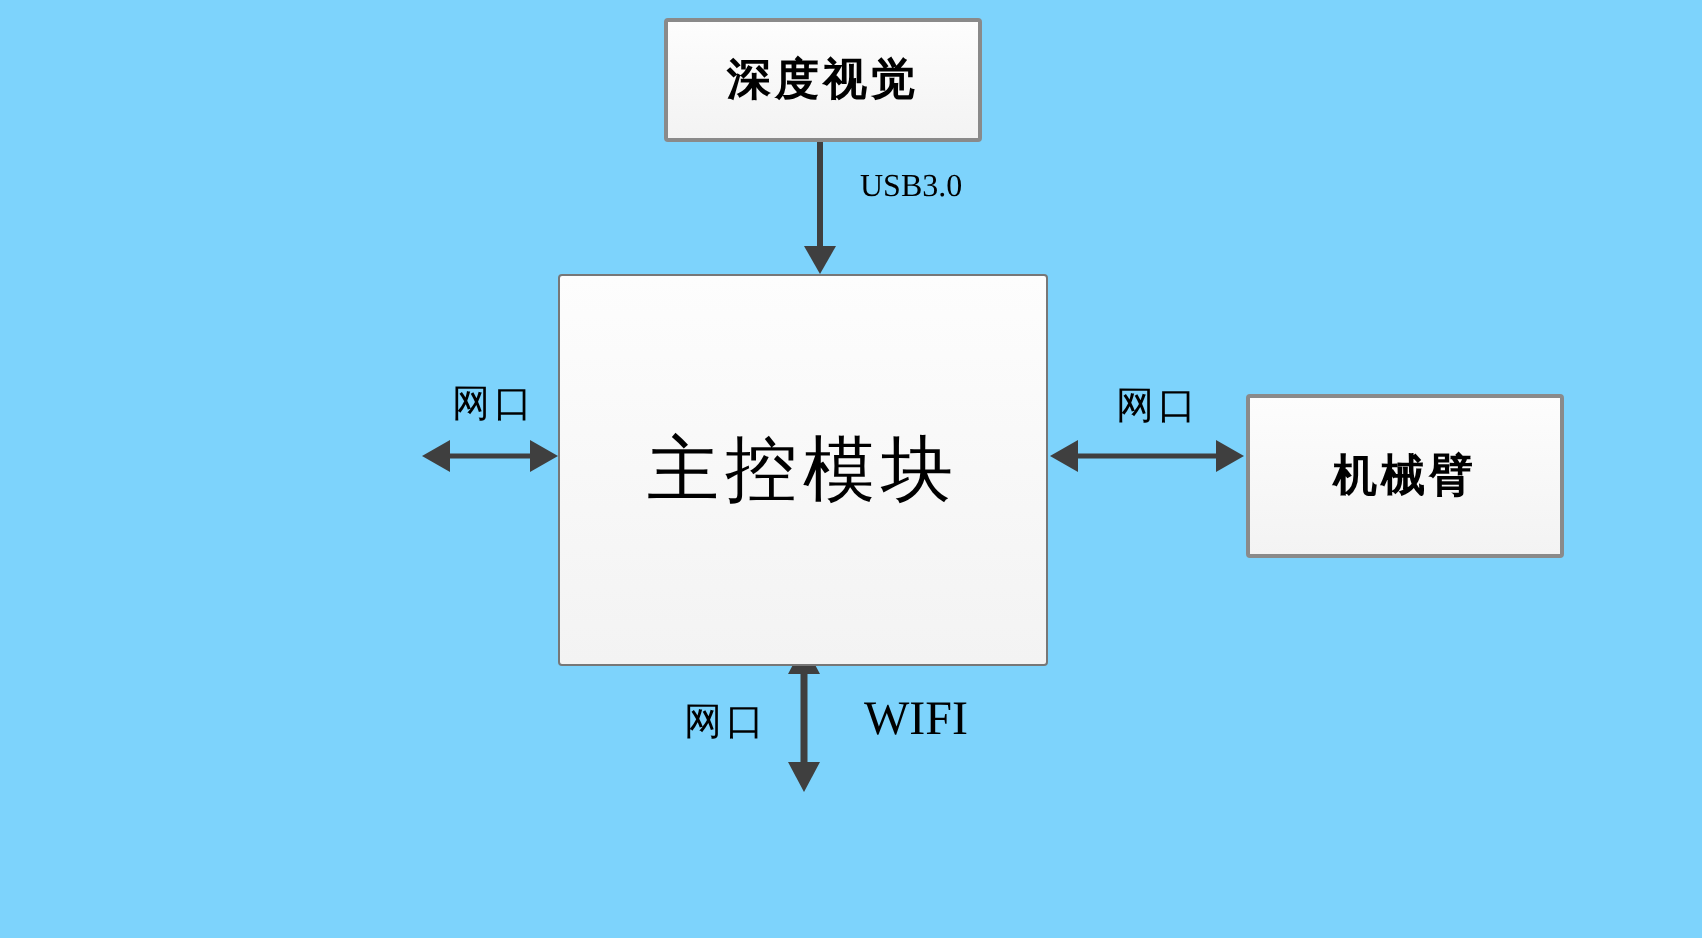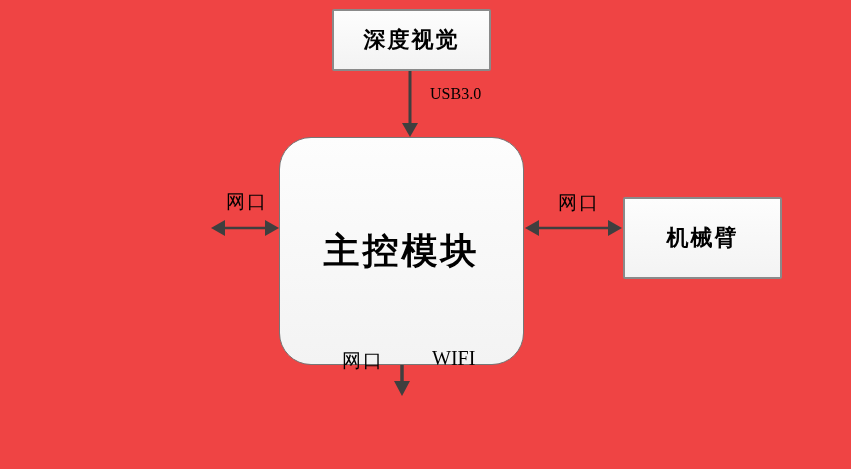--- a/index.html
+++ b/index.html
@@ -4,21 +4,21 @@
 <style>
   html, body {
     margin: 0;
     padding: 0;
     background: #ffffff;
   }
   .canvas {
     position: relative;
     width: 851px;
     height: 469px;
-    background: #ef4444;
+    background: #7dd3fc;
     font-family: "Liberation Serif", serif;
     overflow: hidden;
   }
   .node {
     position: absolute;
     box-sizing: border-box;
     border: 2px solid #8a8a8a;
     border-radius: 2px;
     background: linear-gradient(180deg, #fdfdfd 0%, #f3f3f3 100%);
     display: flex;
@@ -26,37 +26,37 @@
     justify-content: center;
     color: #000000;
     text-align: center;
   }
   .node-small {
     font-size: 22px;
     font-weight: bold;
     letter-spacing: 2px;
   }
   .node-depth-vision   { left: 332px; top: 9px;   width: 159px; height: 62px; }
-  .node-main-control   { left: 279px; top: 137px; width: 245px; height: 228px;
-                         font-size: 36px; font-weight: bold; letter-spacing: 3px;
-                         border-color: #777777; border-width: 1.5px; border-radius: 32px; }
+  .node-main-control   { left: 279px; top: 137px; width: 245px; height: 196px;
+                         font-size: 36px; font-weight: normal; letter-spacing: 3px;
+                         border-color: #777777; border-width: 1.5px; }
   .node-mobile-chassis { left: 54px;  top: 197px; width: 156px; height: 63px; }
   .node-robot-arm      { left: 623px; top: 197px; width: 159px; height: 82px; }
   .node-user           { left: 323px; top: 396px; width: 157px; height: 62px; }
 
   .edge-label {
     position: absolute;
     color: #000000;
     white-space: nowrap;
   }
   .lbl-usb        { left: 430px; top: 85px;  font-size: 16px; }
   .lbl-port-left  { left: 226px; top: 189px; font-size: 19px; letter-spacing: 2px; }
   .lbl-port-right { left: 558px; top: 190px; font-size: 19px; letter-spacing: 2px; }
   .lbl-port-bottom{ left: 342px; top: 348px; font-size: 19px; letter-spacing: 2px; }
-  .lbl-wifi       { left: 432px; top: 347px; font-size: 20px; }
+  .lbl-wifi       { left: 432px; top: 347px; font-size: 24px; }
 
   svg.arrows {
     position: absolute;
     left: 0;
     top: 0;
     width: 851px;
     height: 469px;
     pointer-events: none;
   }
   svg.arrows line    { stroke: #3f3f3f; }

